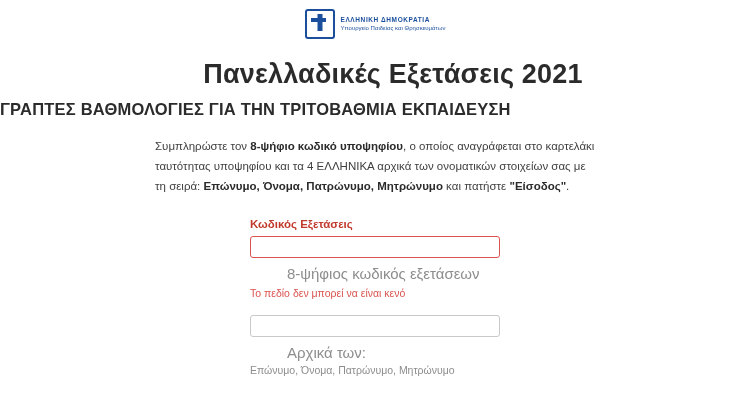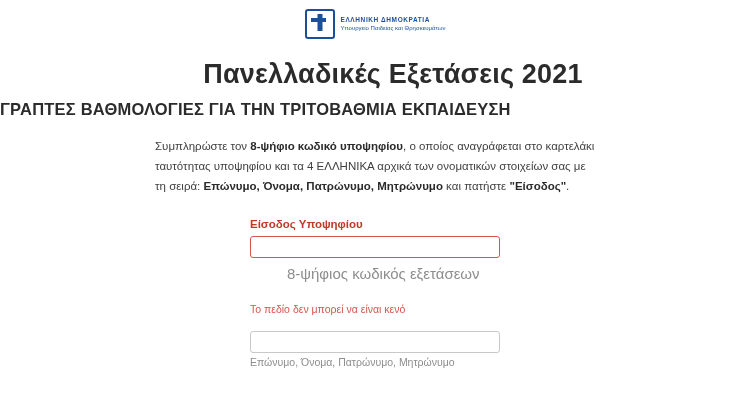--- a/index.html
+++ b/index.html
@@ -136,21 +136,21 @@
   }
   .helper {
     font-size: 15px;
     color: #8d8d8d;
     margin-top: 7px;
     padding-left: 37px;
   }
   .error {
     font-size: 10.5px;
     color: #d9534f;
-    margin-top: 21px;
+    margin-top: 5px;
   }
   .gap {
     height: 16px;
   }
   .helper-sub {
     font-size: 10.5px;
     color: #8d8d8d;
     margin-top: 3px;
   }
 </style>
@@ -170,24 +170,25 @@
 <div class="title">Πανελλαδικές Εξετάσεις 2021</div>
 <div class="subtitle">ΓΡΑΠΤΕΣ ΒΑΘΜΟΛΟΓΙΕΣ ΓΙΑ ΤΗΝ ΤΡΙΤΟΒΑΘΜΙΑ ΕΚΠΑΙΔΕΥΣΗ</div>
 
 <div class="instructions">
   <span>Συμπληρώστε τον </span><b>8-ψήφιο κωδικό υποψηφίου</b><span>, ο οποίος αναγράφεται στο καρτελάκι</span>
   <span>ταυτότητας υποψηφίου και τα 4 ΕΛΛΗΝΙΚΑ αρχικά των ονοματικών στοιχείων σας με τη σειρά:</span>
   <b>Επώνυμο, Όνομα, Πατρώνυμο, Μητρώνυμο</b><span> και πατήστε </span><b>"Είσοδος"</b><span>.</span>
 </div>
 
 <div class="form">
-  <div class="field-label">Είσοδος Υποψηφίου</div>
+  <div class="field-label">Κωδικός Εξετάσεις</div>
   <input class="text-input" type="text" placeholder="" style="">
   <div class="helper">8-ψήφιος κωδικός εξετάσεων</div>
   <div class="error">Το πεδίο δεν μπορεί να είναι κενό</div>
 
   <div class="gap"></div>
 
   <input class="text-input plain" type="text" placeholder="" style="">
+  <div class="helper">Αρχικά των:</div>
   <div class="helper-sub">Επώνυμο, Όνομα, Πατρώνυμο, Μητρώνυμο</div>
 
   
 </div>
 
 </body></html>

